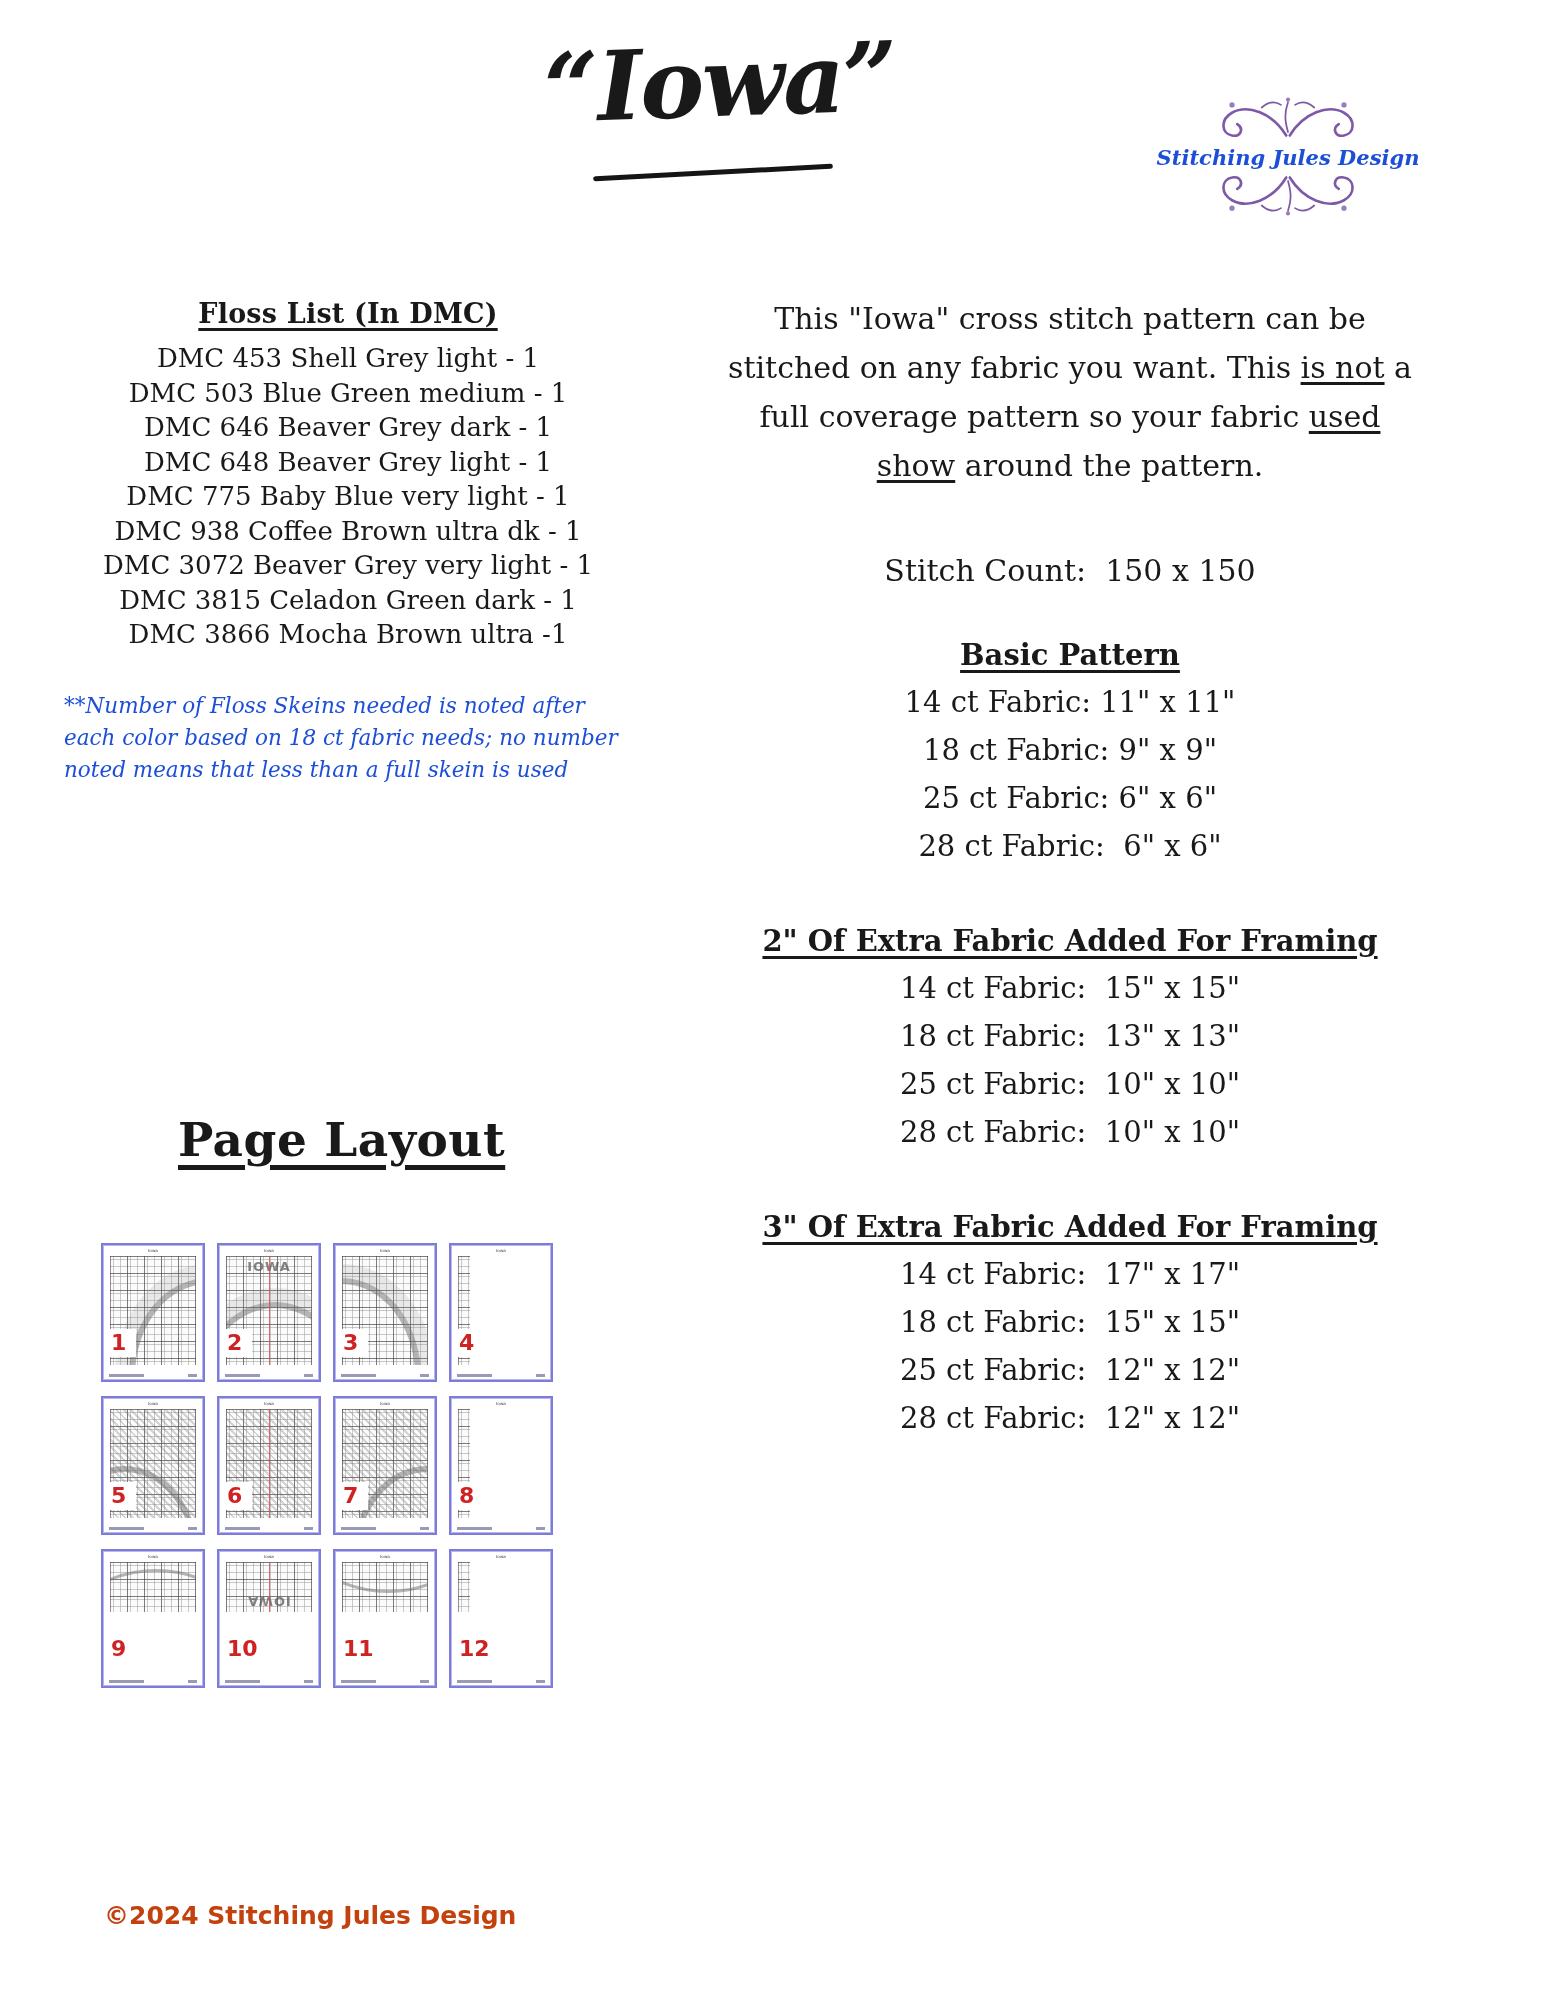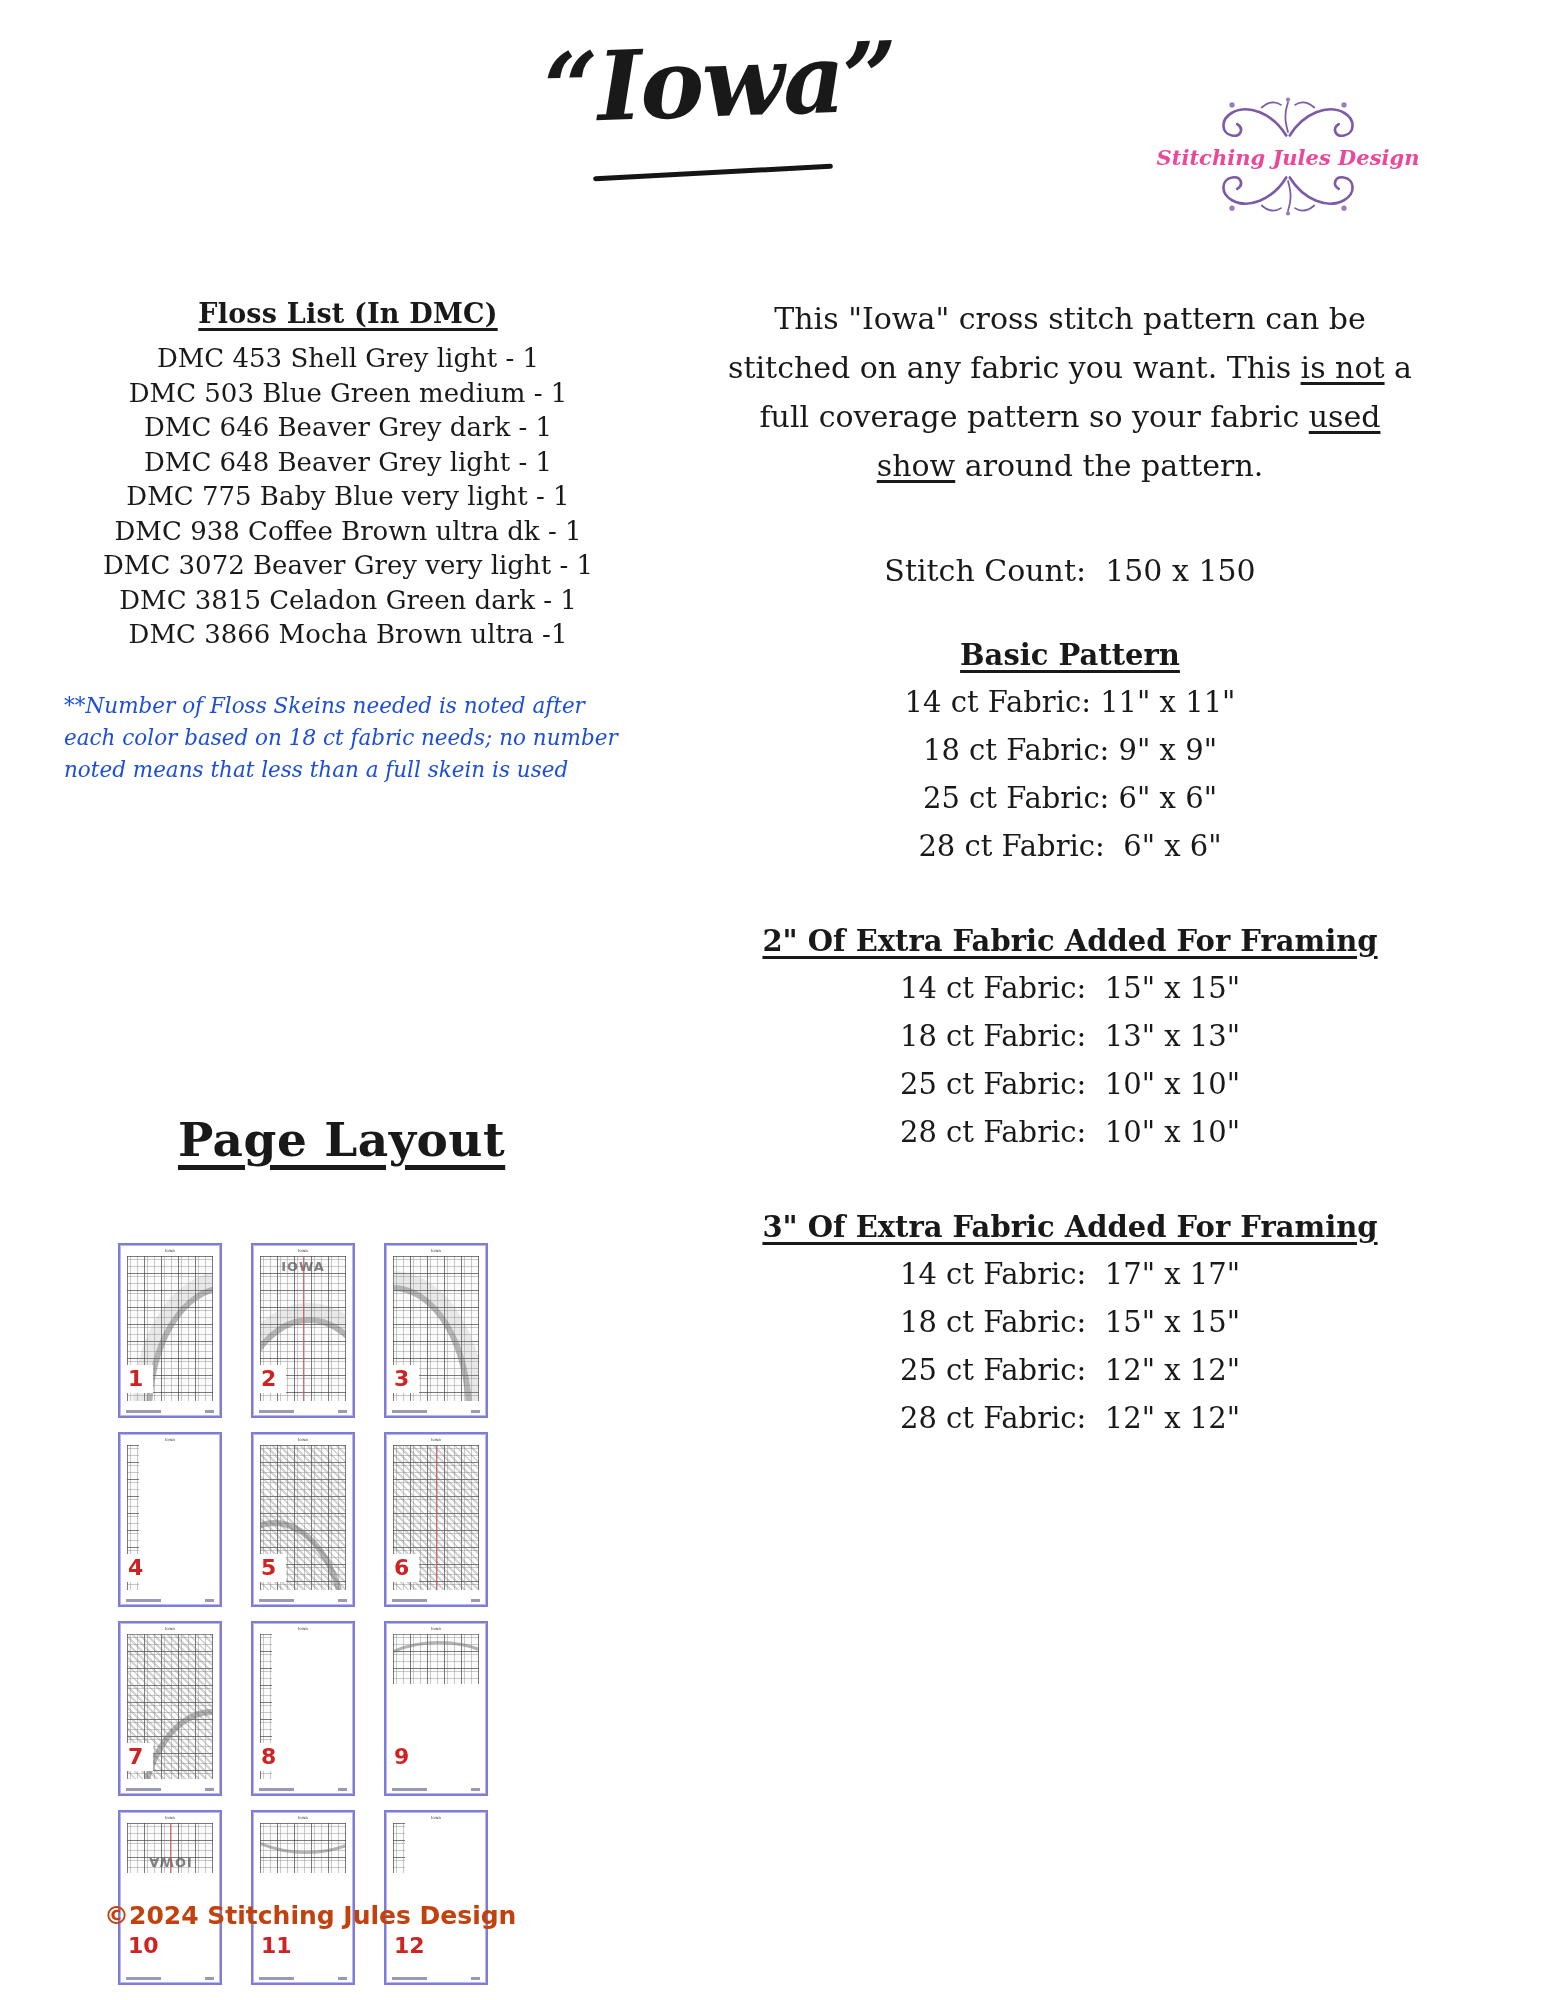--- a/index.html
+++ b/index.html
@@ -20,21 +20,21 @@
     position:absolute; left:88px; top:152px; width:240px; height:5px; background:#151515;
     transform:rotate(-3deg); border-radius:3px;
   }
 
   
   .logo { position:absolute; left:1138px; top:92px; width:300px; text-align:center; }
   .logo .flourish { display:block; margin:0 auto; width:210px; height:52px; }
   .logo .flourish.bottom { transform:rotate(180deg); margin-top:-2px; }
   .logo-text {
     font-family:"DejaVu Serif", serif; font-style:italic; font-weight:bold;
-    font-size:21px; color:#ec4899; white-space:nowrap; line-height:1.1; margin:2px 0;
+    font-size:21px; color:#1d4ed8; white-space:nowrap; line-height:1.1; margin:2px 0;
   }
 
   
   .floss { position:absolute; left:64px; top:298px; width:568px; }
   .floss h2 {
     text-align:center; font-size:27px; font-weight:bold;
     text-decoration:underline; text-decoration-thickness:3px; text-underline-offset:5px;
     margin-bottom:12px; letter-spacing:0.2px;
   }
   .floss ul { list-style:none;text-align:center; }
@@ -47,22 +47,22 @@
   .pl-heading {
     position:absolute; left:178px; top:1112px; font-size:47px; font-weight:bold;
     text-decoration:underline; text-decoration-thickness:5px; text-underline-offset:9px;
     letter-spacing:0.5px;
   }
   .thumb-grid {
     position:absolute; left:101px; top:1243px; width:470px;
     display:flex; flex-wrap:wrap; gap:14px 12px;
   }
   .thumb {
-    position:relative; width:104px; height:175px; background:#fff;
-    border:2px solid #7d7cd8; box-shadow:0 0 0 1px #b9b8ee inset;margin-left:17px;
+    position:relative; width:104px; height:139px; background:#fff;
+    border:2px solid #7d7cd8; box-shadow:0 0 0 1px #b9b8ee inset;
   }
   .thumb-header {
     position:absolute; top:2px; left:0; right:0; text-align:center;
     font-size:6px; transform:scale(0.7); color:#444;
     font-family:"DejaVu Sans", sans-serif;
   }
   .tf {
     position:absolute; bottom:3px; left:6px; right:6px; height:3px;
     background:linear-gradient(to right, #9a9ab4 0 40%, transparent 40% 90%, #9a9ab4 90% 100%);
   }

